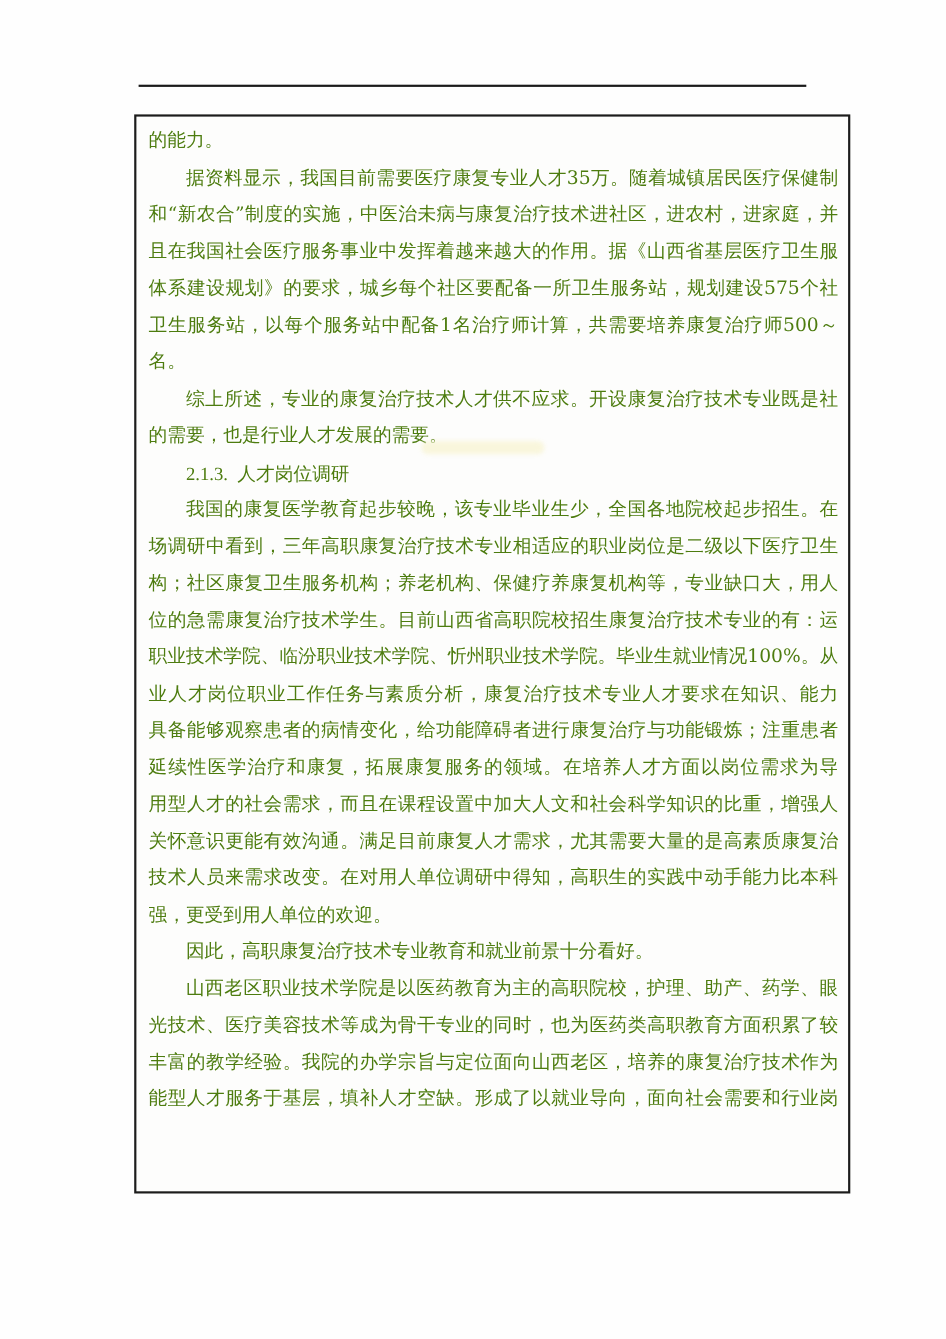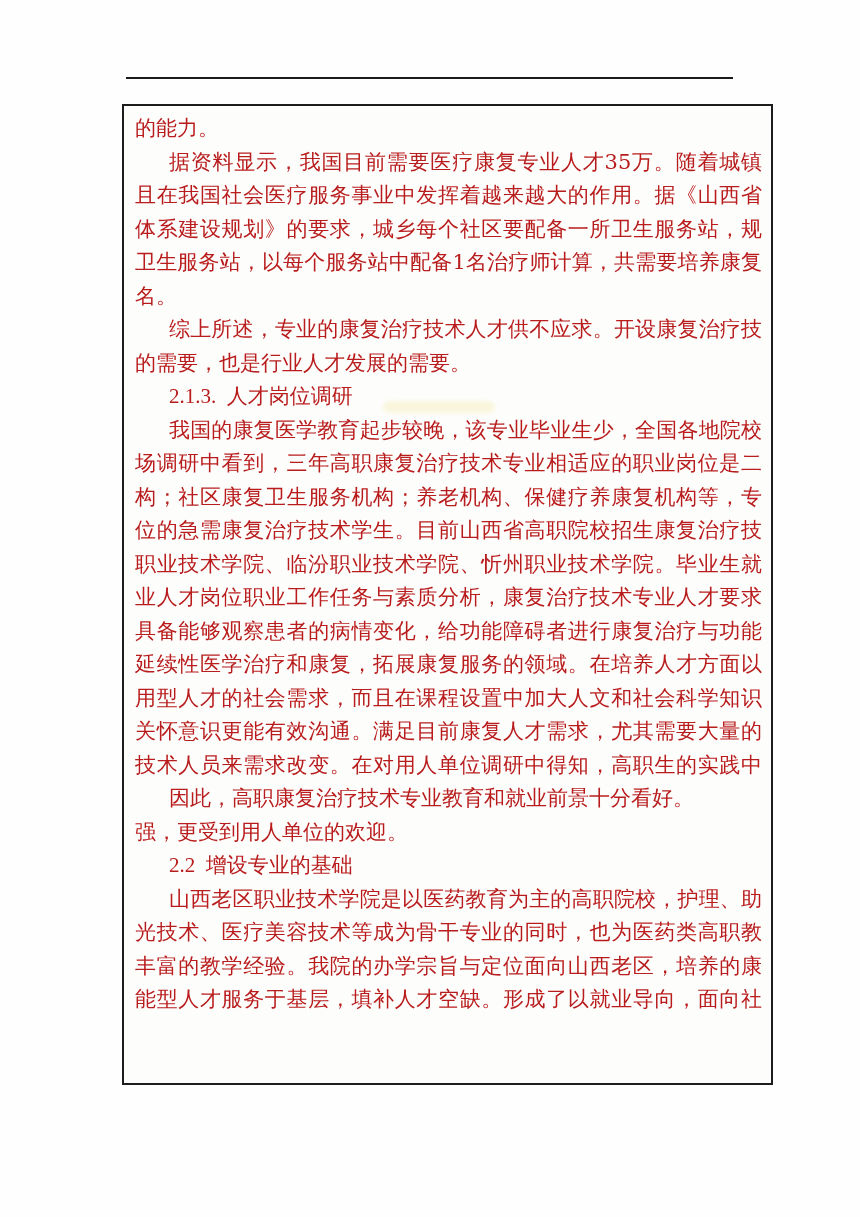--- a/index.html
+++ b/index.html
@@ -34,22 +34,22 @@
     background: #fdfdfc;
     padding: 6px 9px 0 11px;
     overflow: hidden;
   }
   .doc-body {
     width: 100%;
   }
   .line {
     height: 33.5px;
     line-height: 33.5px;
-    font-size: 21px;
-    color: #b91c1c;
+    font-size: 17px;
+    color: #4d7c0f;
     text-align: justify;
     text-align-last: left;
     overflow: hidden;
     white-space: nowrap;
   }
   .line.fill {
     white-space: normal;
     text-align-last: justify;
     text-justify: inter-character;
   }
@@ -75,41 +75,41 @@
 </style>
 </head>
 <body>
 
 <div class="page">
   <div class="header-rule"></div>
   <div class="content-box">
     <div class="doc-body">
         <div class="line">的能力。</div>
         <div class="line indent fill">据资料显示，我国目前需要医疗康复专业人才35万。随着城镇居民医疗保健制度</div>
+        <div class="line fill">和“新农合”制度的实施，中医治未病与康复治疗技术进社区，进农村，进家庭，并</div>
         <div class="line fill">且在我国社会医疗服务事业中发挥着越来越大的作用。据《山西省基层医疗卫生服务</div>
         <div class="line fill">体系建设规划》的要求，城乡每个社区要配备一所卫生服务站，规划建设575个社区</div>
         <div class="line fill">卫生服务站，以每个服务站中配备1名治疗师计算，共需要培养康复治疗师500～1000</div>
         <div class="line">名。</div>
         <div class="line indent fill">综上所述，专业的康复治疗技术人才供不应求。开设康复治疗技术专业既是社会</div>
         <div class="line">的需要，也是行业人才发展的需要。</div>
         <div class="line indent heading">2.1.3.  人才岗位调研</div>
         <div class="line indent fill">我国的康复医学教育起步较晚，该专业毕业生少，全国各地院校起步招生。在市</div>
         <div class="line fill">场调研中看到，三年高职康复治疗技术专业相适应的职业岗位是二级以下医疗卫生机</div>
         <div class="line fill">构；社区康复卫生服务机构；养老机构、保健疗养康复机构等，专业缺口大，用人单</div>
         <div class="line fill">位的急需康复治疗技术学生。目前山西省高职院校招生康复治疗技术专业的有：运城</div>
         <div class="line fill">职业技术学院、临汾职业技术学院、忻州职业技术学院。毕业生就业情况100%。从专</div>
         <div class="line fill">业人才岗位职业工作任务与素质分析，康复治疗技术专业人才要求在知识、能力上，</div>
         <div class="line fill">具备能够观察患者的病情变化，给功能障碍者进行康复治疗与功能锻炼；注重患者的</div>
         <div class="line fill">延续性医学治疗和康复，拓展康复服务的领域。在培养人才方面以岗位需求为导向，</div>
         <div class="line fill">用型人才的社会需求，而且在课程设置中加大人文和社会科学知识的比重，增强人文</div>
         <div class="line fill">关怀意识更能有效沟通。满足目前康复人才需求，尤其需要大量的是高素质康复治疗</div>
         <div class="line fill">技术人员来需求改变。在对用人单位调研中得知，高职生的实践中动手能力比本科生</div>
+        <div class="line">强，更受到用人单位的欢迎。</div>
         <div class="line indent">因此，高职康复治疗技术专业教育和就业前景十分看好。</div>
-        <div class="line">强，更受到用人单位的欢迎。</div>
-        <div class="line indent heading">2.2  增设专业的基础</div>
         <div class="line indent fill">山西老区职业技术学院是以医药教育为主的高职院校，护理、助产、药学、眼视</div>
         <div class="line fill">光技术、医疗美容技术等成为骨干专业的同时，也为医药类高职教育方面积累了较为</div>
         <div class="line fill">丰富的教学经验。我院的办学宗旨与定位面向山西老区，培养的康复治疗技术作为技</div>
         <div class="line fill">能型人才服务于基层，填补人才空缺。形成了以就业导向，面向社会需要和行业岗位</div>
       </div>
   </div>
   <div class="scan-smudge"></div>
 </div>
 
 </body></html>

